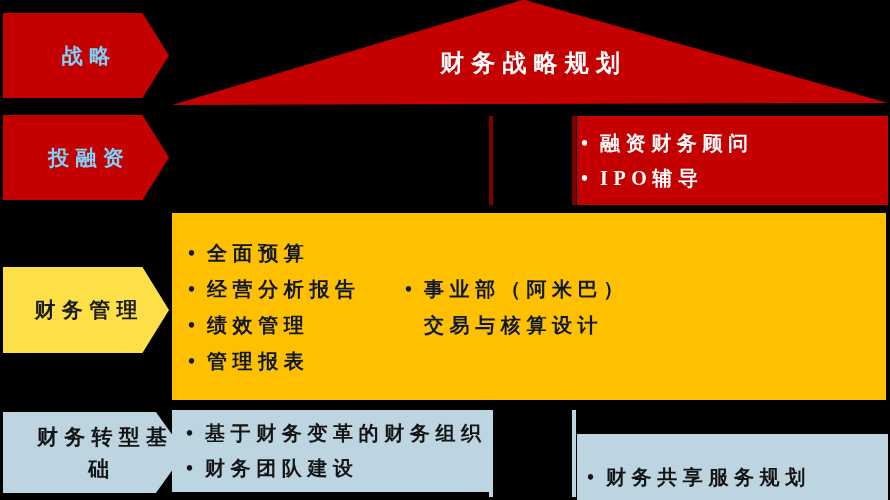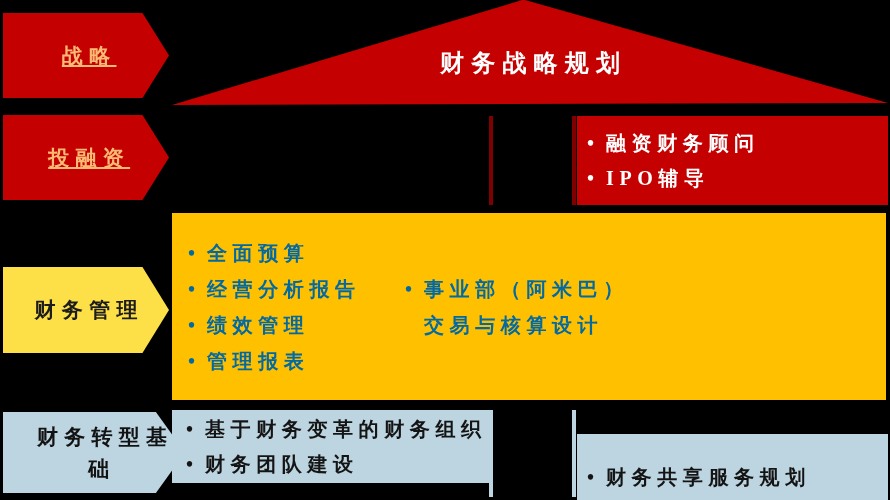--- a/index.html
+++ b/index.html
@@ -7,39 +7,39 @@
     position:relative;width:890px;height:500px;background:#000;overflow:hidden;
     font-family:"Liberation Serif","DejaVu Serif",serif;font-weight:bold;
   }
   
   .arrow{
     position:absolute;left:3px;width:166px;
     clip-path:polygon(0 0,84% 0,100% 50%,84% 100%,0 100%);
     display:flex;align-items:center;justify-content:center;
     font-size:21px;letter-spacing:.3em;text-indent:.3em;
   }
-  .arrow.red{background:#C40000;color:#fdba74;text-decoration:underline;}
+  .arrow.red{background:#C40000;color:#7dd3fc;}
   .arrow.gold{background:#fde047;color:#1C1C1C;}
   .arrow.blue{background:#BDD5E1;color:#121212;padding-left:16px;}
   .arrow .lbl{white-space:pre-line;text-align:center;line-height:32px;}
   
   .roof{
     position:absolute;left:172px;top:0;width:716px;height:105px;
     background:#C40000;clip-path:polygon(0 100%,48.9% 0,49.3% 0,100% 98%);
     display:flex;align-items:center;justify-content:center;
     color:#fff;font-size:24px;letter-spacing:.3em;text-indent:.3em;
     box-sizing:border-box;padding-top:20px;
   }
   
   .box{
     position:absolute;box-sizing:border-box;
     display:flex;flex-direction:column;justify-content:center;
   }
   .box.red{background:#C40000;color:#fff;}
-  .box.gold{background:#FFC000;color:#0369a1;}
+  .box.gold{background:#FFC000;color:#0f172a;}
   .box.blue{background:#BDD5E1;color:#141414;}
   .item{
     display:flex;align-items:flex-start;
     font-size:20px;line-height:35px;letter-spacing:.28em;white-space:pre-line;
   }
   .item::before{
     content:"\2022";flex:0 0 auto;letter-spacing:0;margin-right:12px;
   }
   .col .item{line-height:36px;}
   .col{
@@ -61,21 +61,21 @@
   </div>
   <div class="roof">
     <span>财务战略规划</span>
   </div>
 
   <div class="arrow red" style="top:115px;height:85px;">
     <span class="lbl">投融资</span>
   </div>
   <div class="strip red" style="left:489px;top:116px;height:89px;"></div>
   <div class="strip red" style="left:572px;top:116px;height:89px;"></div>
-  <div class="box red" style="left:577px;top:116px;width:311px;height:89px;padding-left:10px;">
+  <div class="box red" style="left:577px;top:116px;width:311px;height:89px;padding-left:4px;">
     <div class="item">融资财务顾问</div>
     <div class="item">IPO辅导</div>
   </div>
 
   <div class="arrow gold" style="top:267px;height:86px;">
     <span class="lbl">财务管理</span>
   </div>
   <div class="box gold" style="left:172px;top:213px;width:714px;height:187px;">
     <div class="col" style="left:16px;">
       <div class="item">全面预算</div>
@@ -86,21 +86,21 @@
     <div class="col" style="left:233px;">
       <div class="item">事业部（阿米巴）
 交易与核算设计</div>
     </div>
   </div>
 
   <div class="arrow blue" style="top:412px;height:81px;">
     <span class="lbl">财务转型基
 础</span>
   </div>
-  <div class="box blue" style="left:172px;top:410px;width:317px;height:73px;padding-left:14px;">
+  <div class="box blue" style="left:172px;top:410px;width:317px;height:82px;padding-left:14px;">
     <div class="item">基于财务变革的财务组织</div>
     <div class="item">财务团队建设</div>
   </div>
   <div class="strip blue" style="left:489px;top:410px;height:87px;"></div>
   <div class="strip blue" style="left:572px;top:410px;height:87px;"></div>
   <div class="box blue" style="left:577px;top:434px;width:311px;height:87px;padding-left:10px;">
     <div class="item">财务共享服务规划</div>
   </div>
 
 </div>

